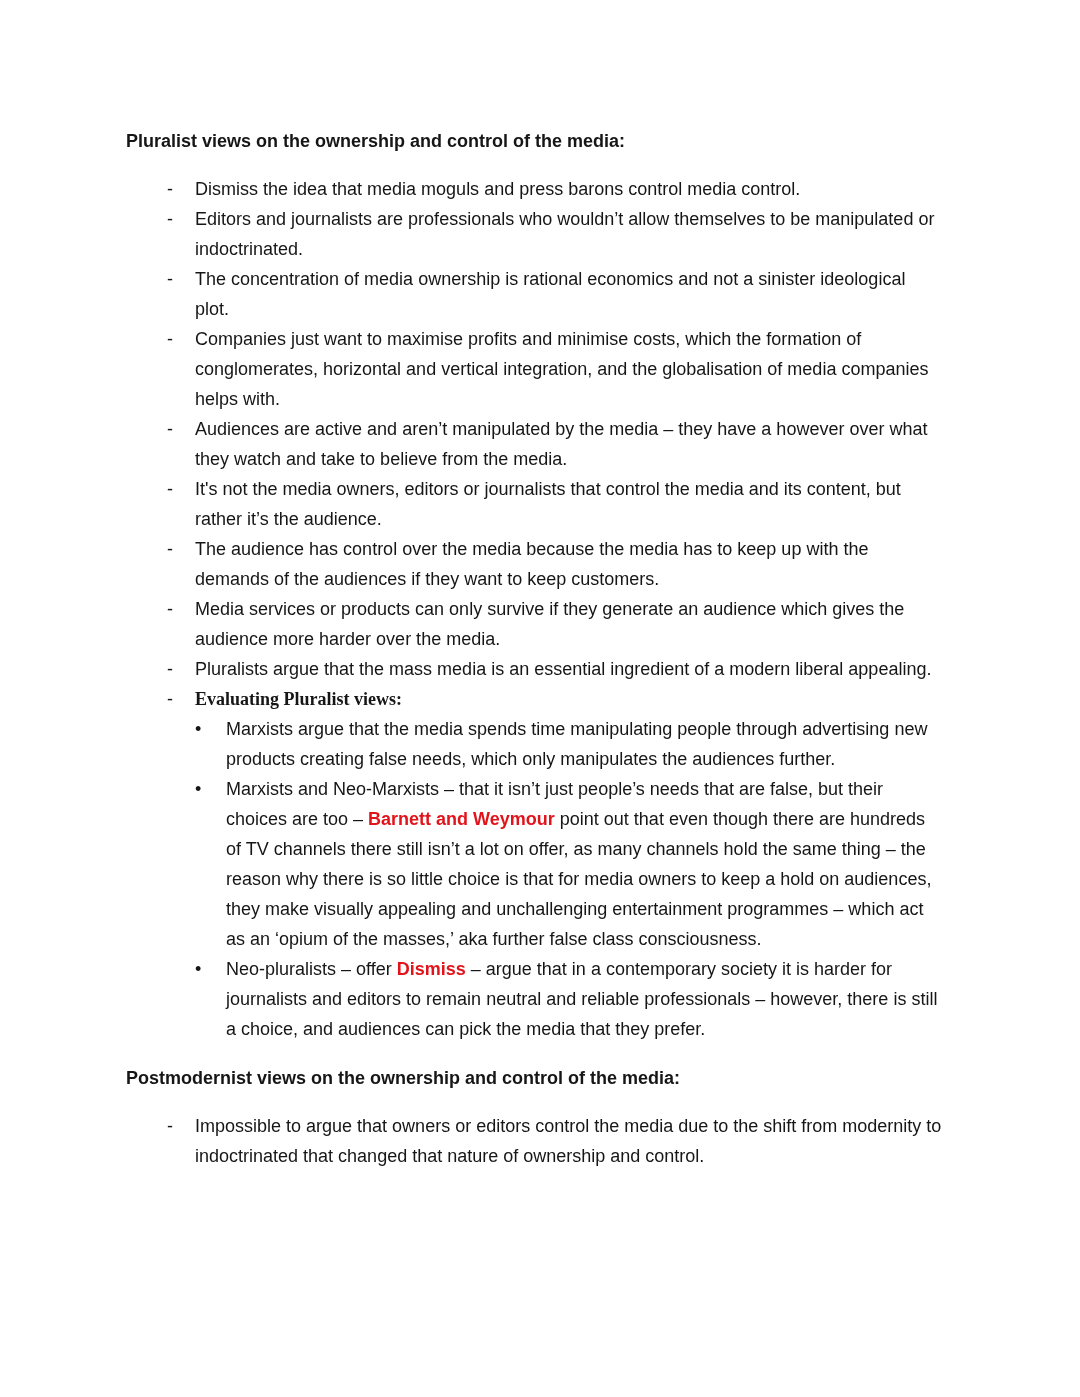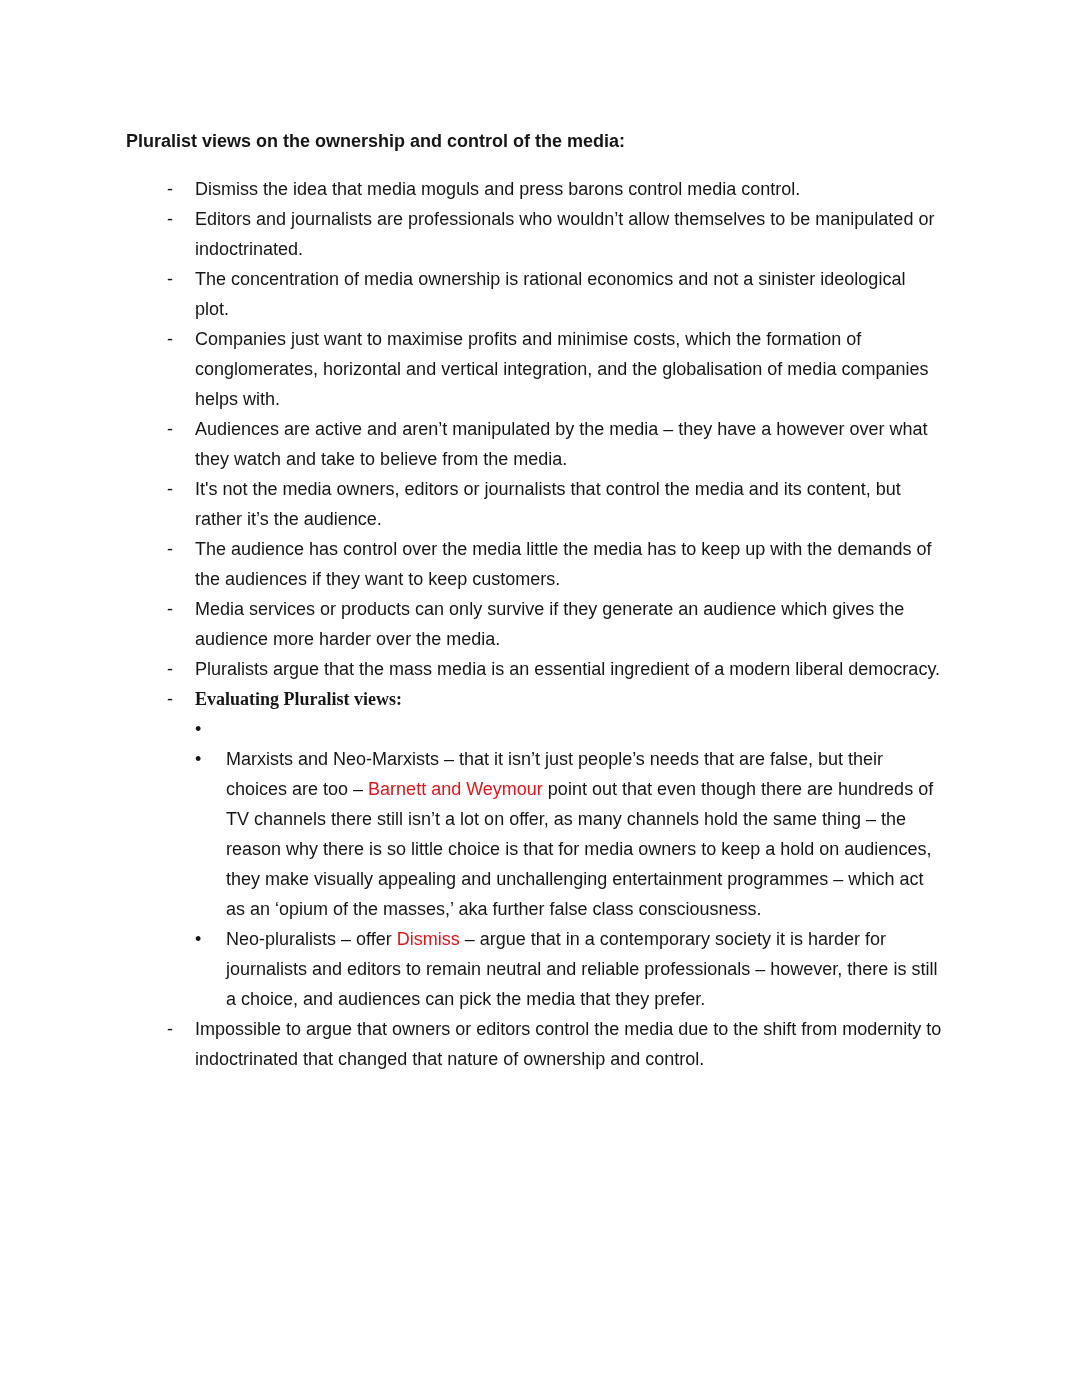--- a/index.html
+++ b/index.html
@@ -31,21 +31,21 @@
     margin-top: 19px;
   }
   .bullet-row { display: flex; align-items: flex-start; }
   .bullet-row.lvl1 { padding-left: 41px; }
   .bullet-row.lvl1 > .marker { width: 28px; flex: none; }
   .bullet-row.lvl2 { padding-left: 69px; }
   .bullet-row.lvl2 > .marker { width: 31px; flex: none; }
   .marker { display: inline-block; }
   .btext { flex: 1; }
   .btext .bold { font-weight: 700; font-family: Liberation Serif, serif; }
-  .btext .red-bold { font-weight: 400; color: var(--red); }
+  .btext .red-bold { font-weight: 700; color: var(--red); }
 </style>
 </head>
 <body>
 
 <div class="page">
   <div class="section">
     <h2 class="section-heading">Pluralist views on the ownership and control of the media:</h2>
     <div class="list">
         <div class="bullet-row lvl1">
           <span class="marker">-</span>
@@ -66,48 +66,50 @@
         <div class="bullet-row lvl1">
           <span class="marker">-</span>
           <span class="btext"><span class="normal">Audiences are active and aren’t manipulated by the media – they have a however over what they watch and take to believe from the media.</span></span>
         </div>
         <div class="bullet-row lvl1">
           <span class="marker">-</span>
           <span class="btext"><span class="normal">It's not the media owners, editors or journalists that control the media and its content, but rather it’s the audience.</span></span>
         </div>
         <div class="bullet-row lvl1">
           <span class="marker">-</span>
-          <span class="btext"><span class="normal">The audience has control over the media little the media has to keep up with the demands of the audiences if they want to keep customers.</span></span>
+          <span class="btext"><span class="normal">The audience has control over the media because the media has to keep up with the demands of the audiences if they want to keep customers.</span></span>
         </div>
         <div class="bullet-row lvl1">
           <span class="marker">-</span>
           <span class="btext"><span class="normal">Media services or products can only survive if they generate an audience which gives the audience more harder over the media.</span></span>
         </div>
         <div class="bullet-row lvl1">
           <span class="marker">-</span>
-          <span class="btext"><span class="normal">Pluralists argue that the mass media is an essential ingredient of a modern liberal democracy.</span></span>
+          <span class="btext"><span class="normal">Pluralists argue that the mass media is an essential ingredient of a modern liberal appealing.</span></span>
         </div>
         <div class="bullet-row lvl1">
           <span class="marker">-</span>
           <span class="btext"><span class="bold">Evaluating Pluralist views:</span></span>
         </div>
         <div class="bullet-row lvl2">
           <span class="marker">•</span>
+          <span class="btext"><span class="normal">Marxists argue that the media spends time manipulating people through advertising new products creating false needs, which only manipulates the audiences further.</span></span>
         </div>
         <div class="bullet-row lvl2">
           <span class="marker">•</span>
           <span class="btext"><span class="normal">Marxists and Neo-Marxists – that it isn’t just people’s needs that are false, but their choices are too – </span><span class="red-bold">Barnett and Weymour</span><span class="normal"> point out that even though there are hundreds of TV channels there still isn’t a lot on offer, as many channels hold the same thing – the reason why there is so little choice is that for media owners to keep a hold on audiences, they make visually appealing and unchallenging entertainment programmes – which act as an ‘opium of the masses,’ aka further false class consciousness.</span></span>
         </div>
         <div class="bullet-row lvl2">
           <span class="marker">•</span>
           <span class="btext"><span class="normal">Neo-pluralists – offer </span><span class="red-bold">Dismiss</span><span class="normal"> – argue that in a contemporary society it is harder for journalists and editors to remain neutral and reliable professionals – however, there is still a choice, and audiences can pick the media that they prefer.</span></span>
         </div>
       </div>
   </div>
   <div class="section">
+    <h2 class="section-heading">Postmodernist views on the ownership and control of the media:</h2>
     <div class="list">
         <div class="bullet-row lvl1">
           <span class="marker">-</span>
           <span class="btext"><span class="normal">Impossible to argue that owners or editors control the media due to the shift from modernity to indoctrinated that changed that nature of ownership and control.</span></span>
         </div>
       </div>
   </div>
 </div>
 
 </body></html>

